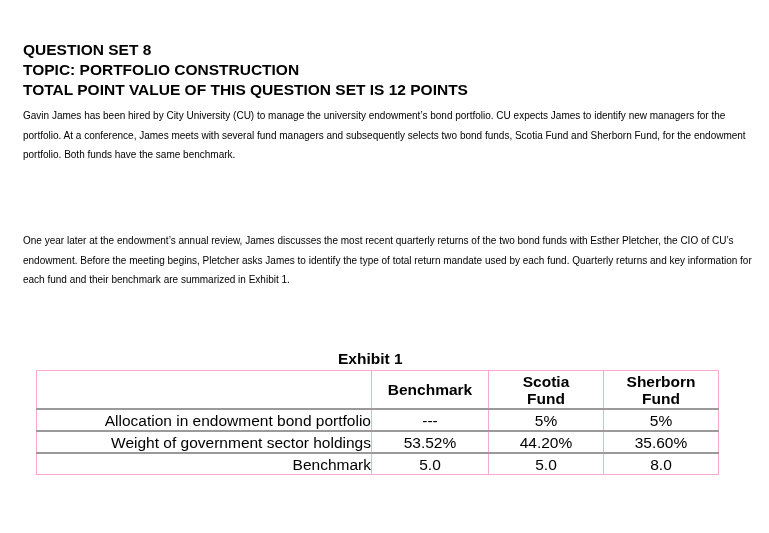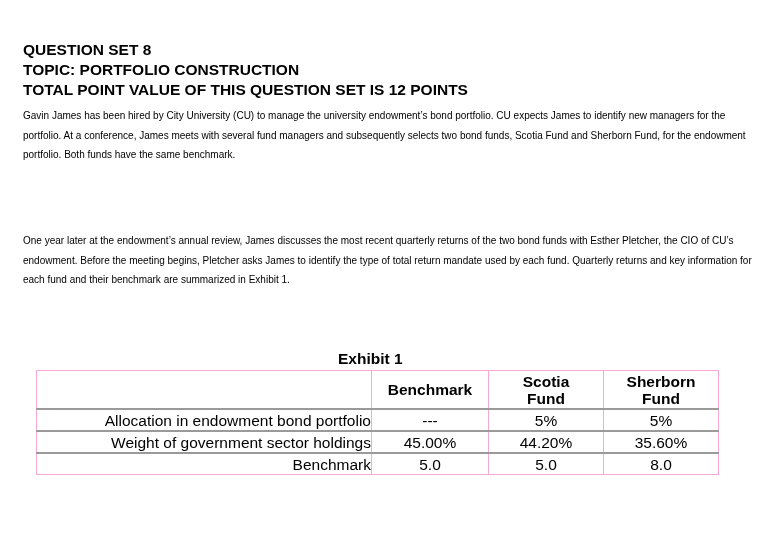--- a/index.html
+++ b/index.html
@@ -69,21 +69,21 @@
   </thead>
   <tbody>
     <tr class="row">
       <td class="c0">Allocation in endowment bond portfolio</td>
       <td class="c1">---</td>
       <td class="c2">5%</td>
       <td class="c3">5%</td>
     </tr>
     <tr class="row">
       <td class="c0">Weight of government sector holdings</td>
-      <td class="c1">45.00%</td>
+      <td class="c1">53.52%</td>
       <td class="c2">44.20%</td>
       <td class="c3">35.60%</td>
     </tr>
     <tr class="row">
       <td class="c0">Benchmark</td>
       <td class="c1">5.0</td>
       <td class="c2">5.0</td>
       <td class="c3">8.0</td>
     </tr>
   </tbody>

